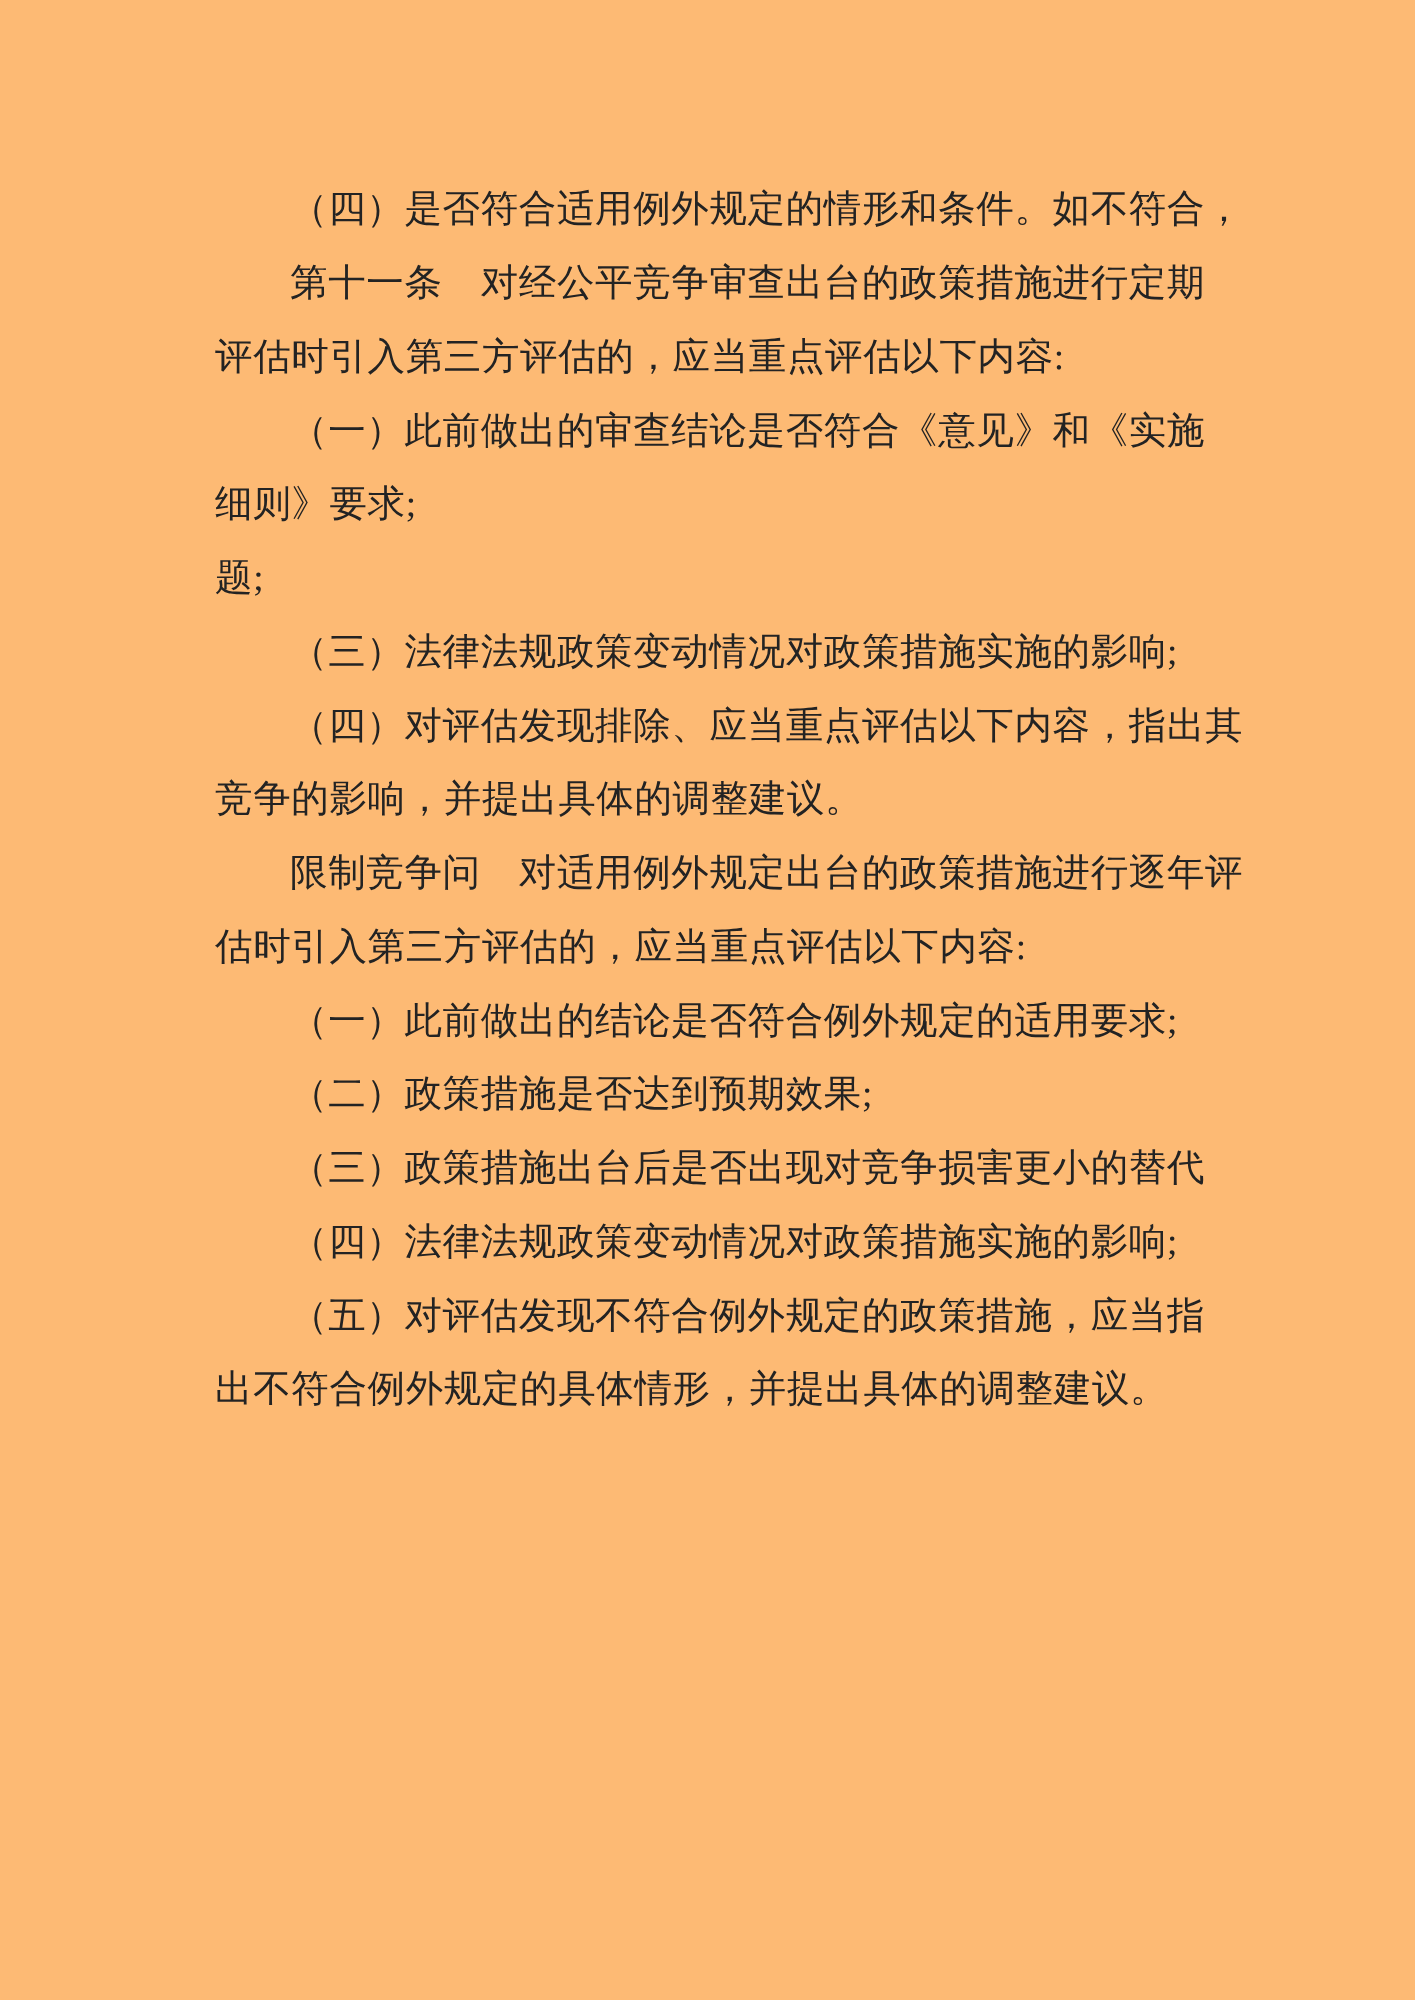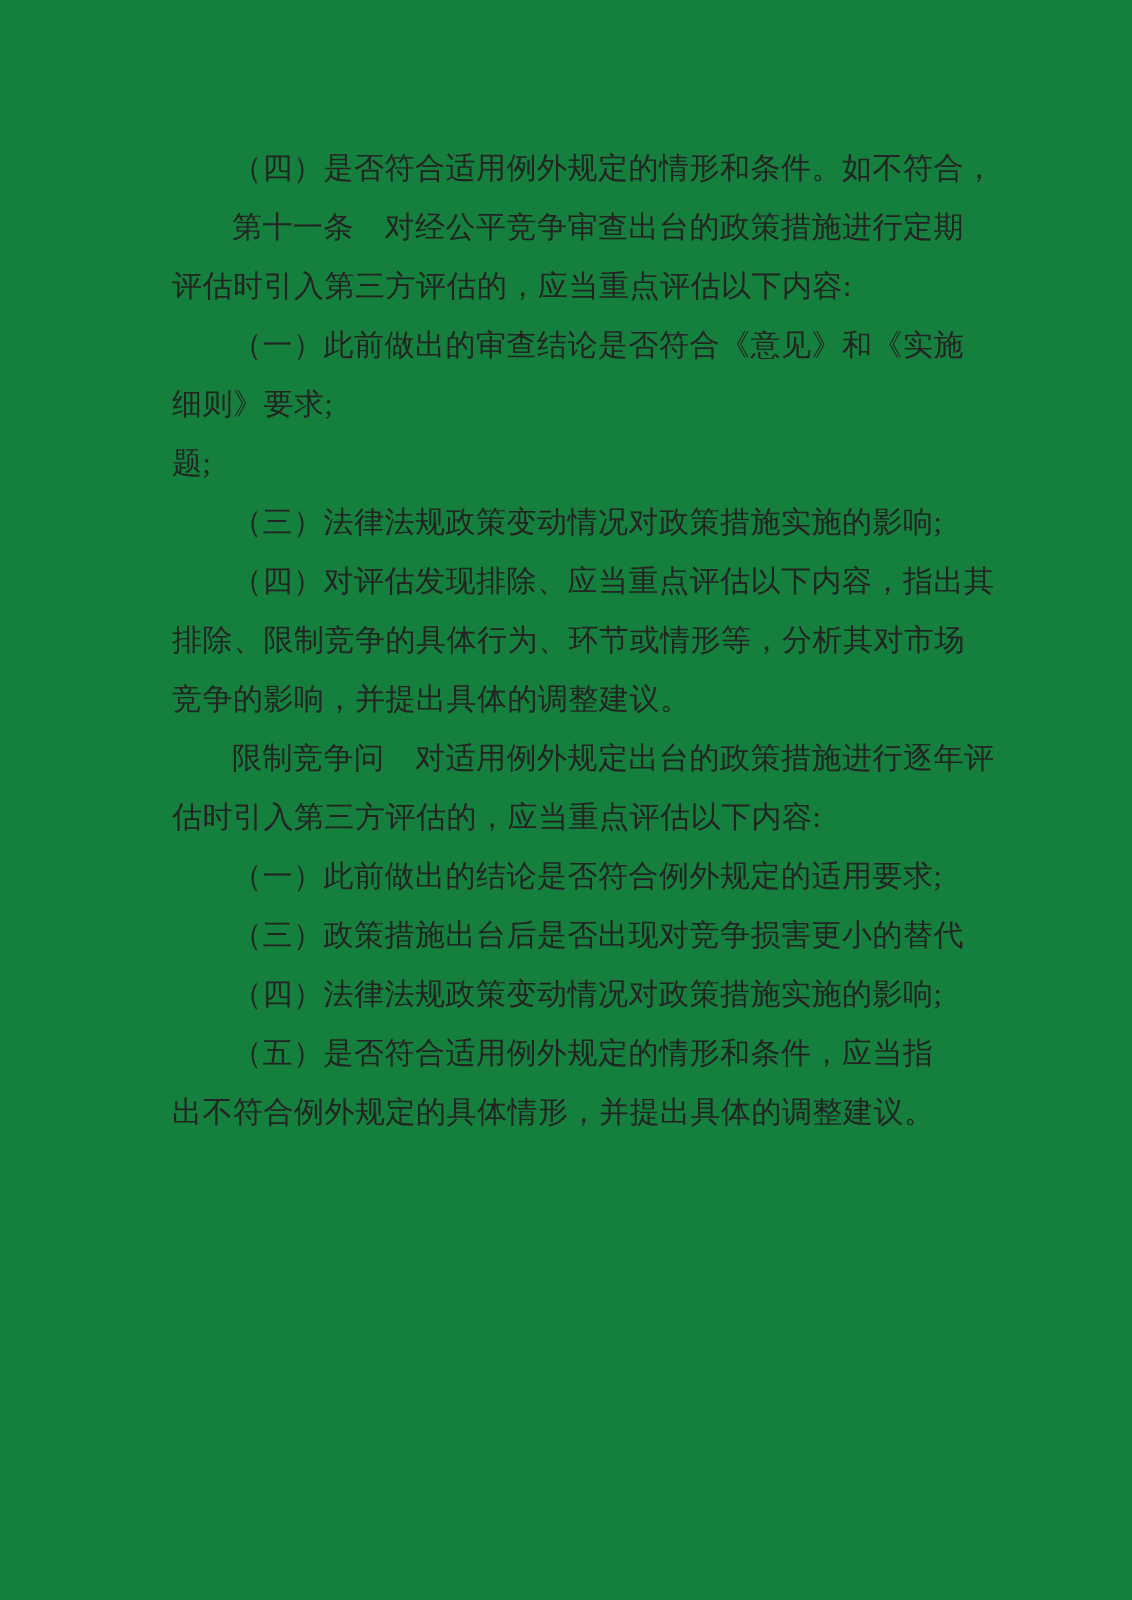--- a/index.html
+++ b/index.html
@@ -10,21 +10,21 @@
   body {
     width: 1132px;
     height: 1600px;
     position: relative;
     overflow: hidden;
     font-family: "Liberation Serif", "DejaVu Serif", serif;
   }
   .page {
     position: absolute;
     inset: 0;
-    background: #15803d;
+    background: #fdba74;
   }
   .doc-body {
     position: absolute;
     left: 172px;
     top: 138px;
     width: 792px;
     color: #232323;
   }
   .line {
     font-size: 30px;
@@ -43,23 +43,23 @@
 <div class="page">
   <div class="doc-body" style="color: rgb(35, 35, 35);">
       <div class="line first">（四）是否符合适用例外规定的情形和条件。如不符合，</div>
       <div class="line first">第十一条　对经公平竞争审查出台的政策措施进行定期</div>
       <div class="line">评估时引入第三方评估的，应当重点评估以下内容:</div>
       <div class="line first">（一）此前做出的审查结论是否符合《意见》和《实施</div>
       <div class="line">细则》要求;</div>
       <div class="line">题;</div>
       <div class="line first">（三）法律法规政策变动情况对政策措施实施的影响;</div>
       <div class="line first">（四）对评估发现排除、应当重点评估以下内容，指出其</div>
-      <div class="line">排除、限制竞争的具体行为、环节或情形等，分析其对市场</div>
       <div class="line">竞争的影响，并提出具体的调整建议。</div>
       <div class="line first">限制竞争问　对适用例外规定出台的政策措施进行逐年评</div>
       <div class="line">估时引入第三方评估的，应当重点评估以下内容:</div>
       <div class="line first">（一）此前做出的结论是否符合例外规定的适用要求;</div>
+      <div class="line first">（二）政策措施是否达到预期效果;</div>
       <div class="line first">（三）政策措施出台后是否出现对竞争损害更小的替代</div>
       <div class="line first">（四）法律法规政策变动情况对政策措施实施的影响;</div>
-      <div class="line first">（五）是否符合适用例外规定的情形和条件，应当指</div>
+      <div class="line first">（五）对评估发现不符合例外规定的政策措施，应当指</div>
       <div class="line">出不符合例外规定的具体情形，并提出具体的调整建议。</div>
     </div>
 </div>
 
 </body></html>

